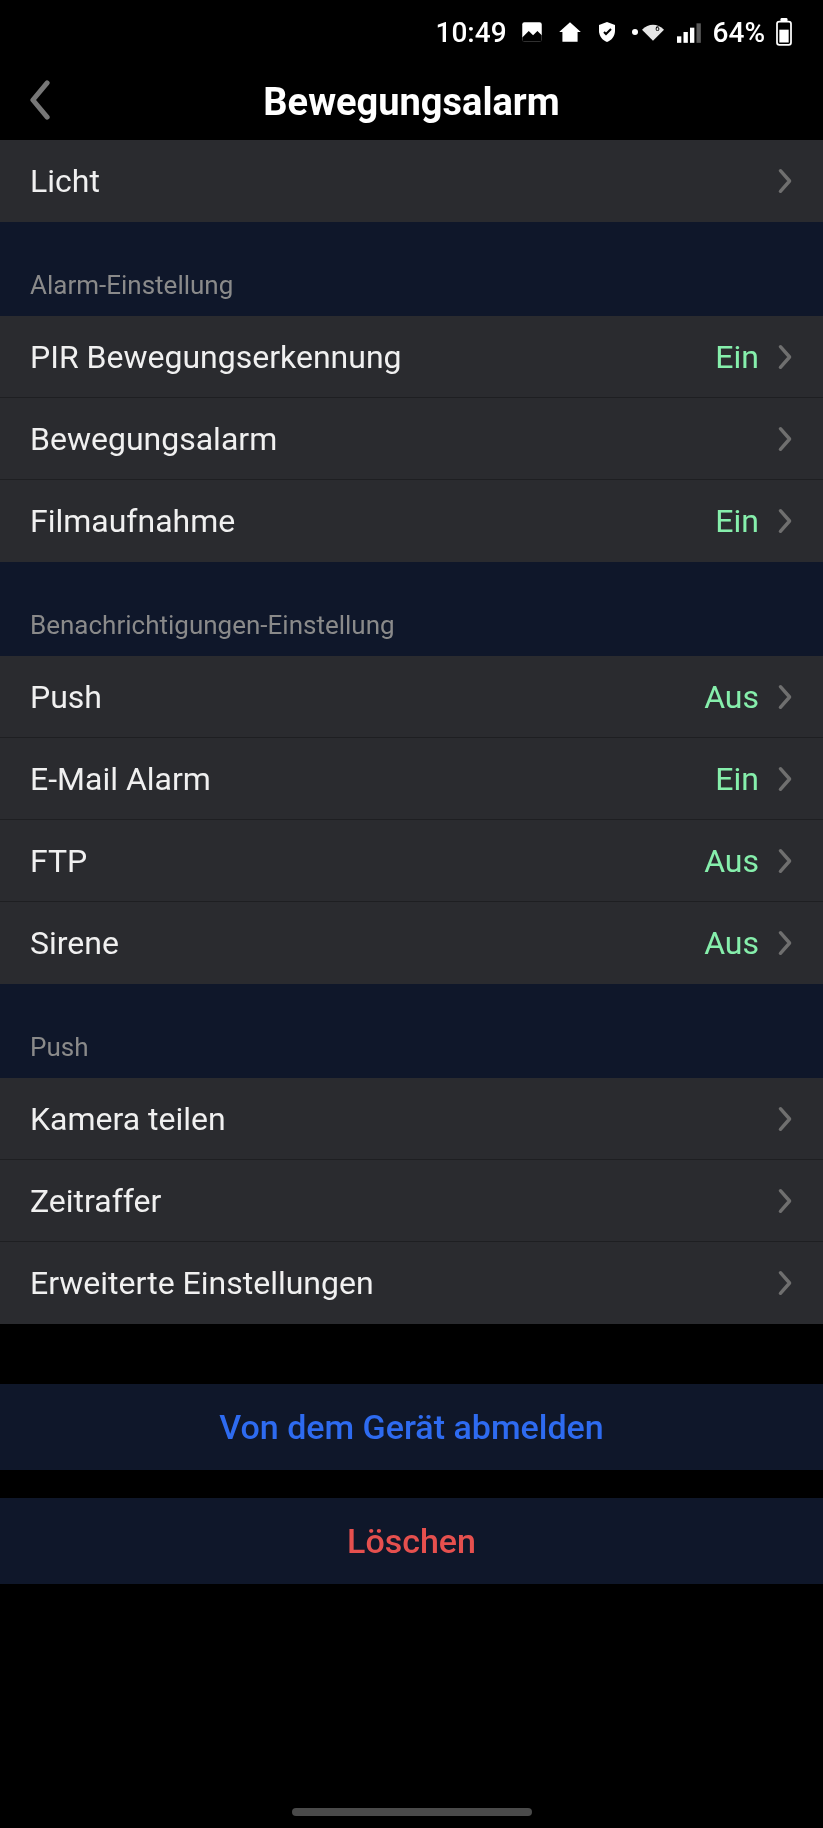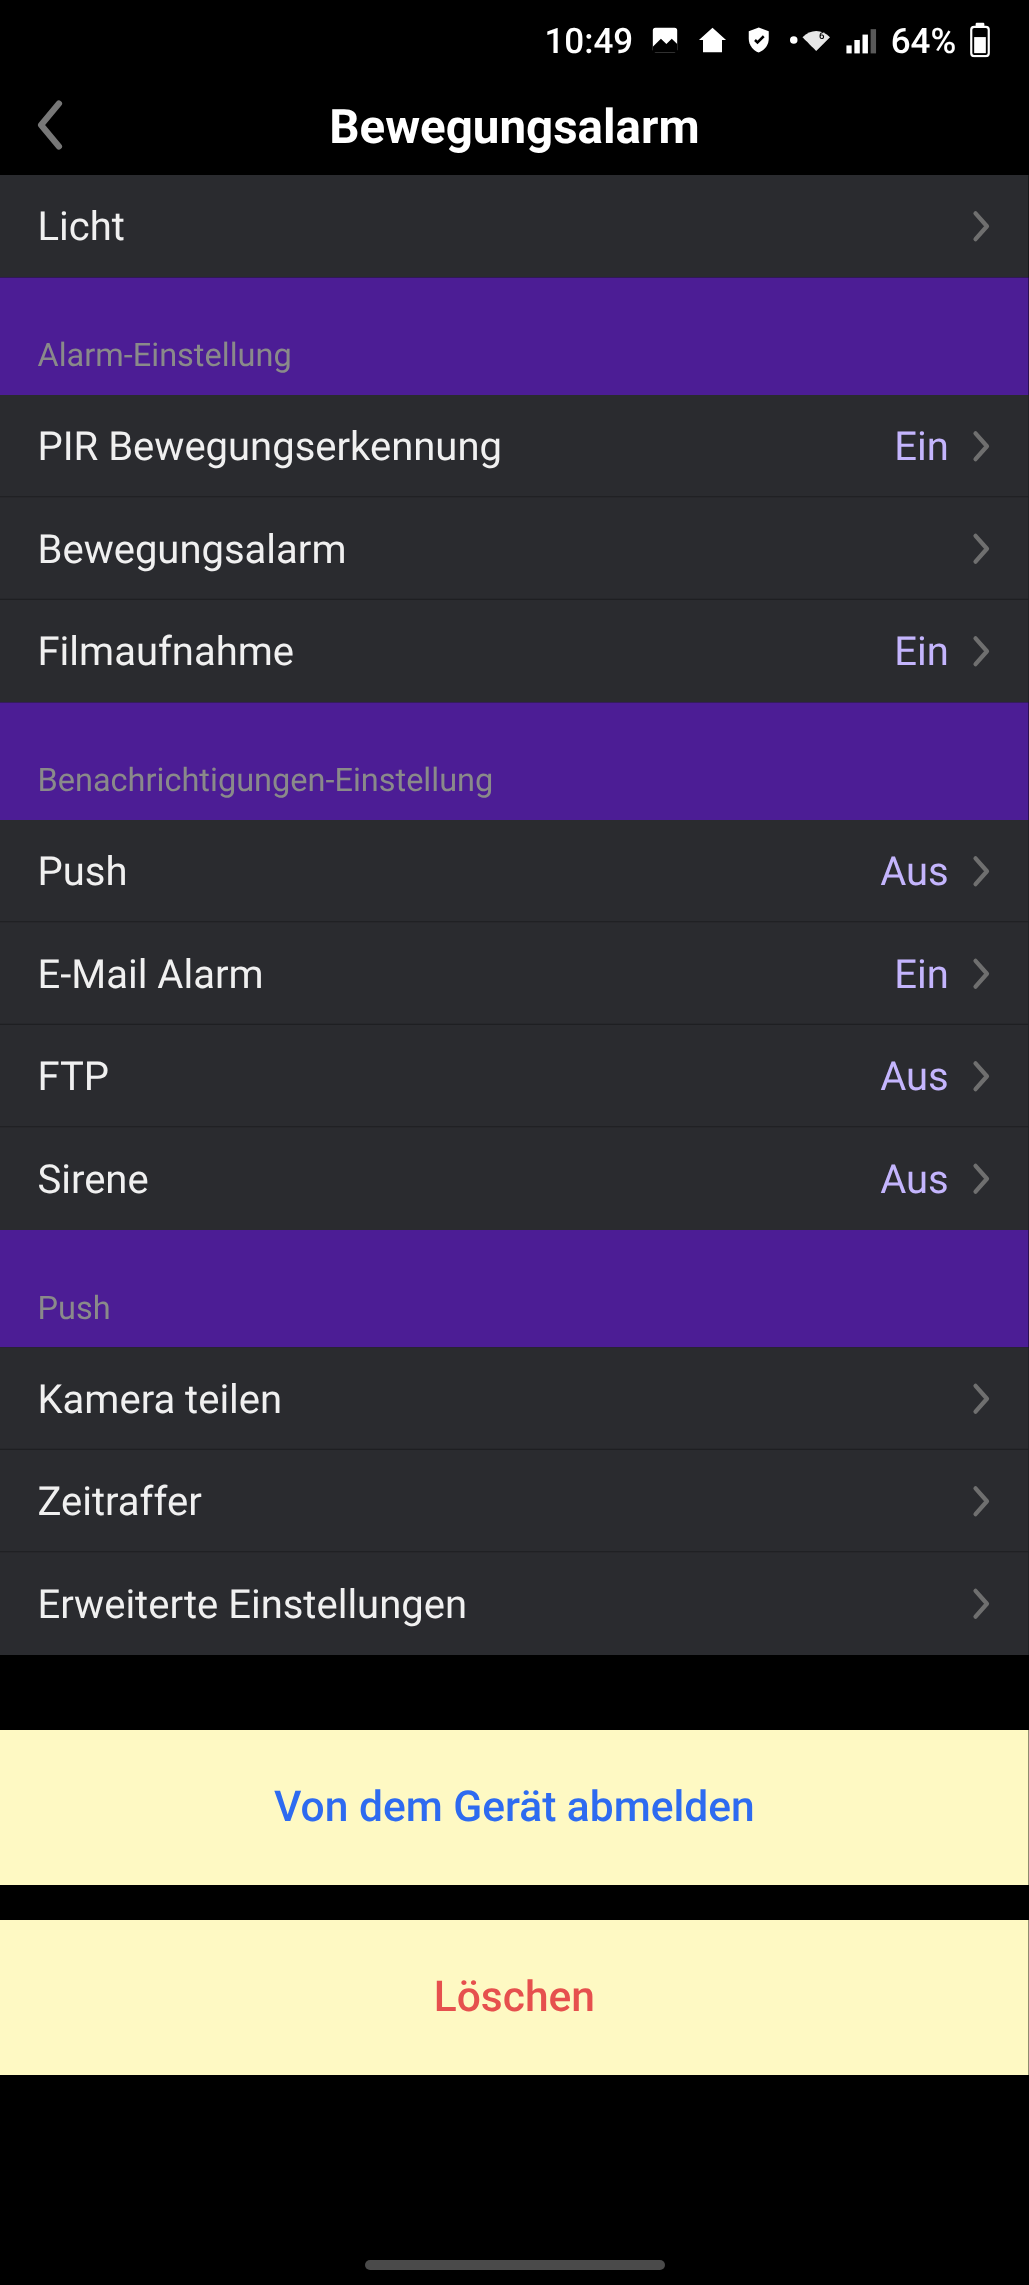--- a/index.html
+++ b/index.html
@@ -39,49 +39,49 @@
   .header-title {
     flex: 1;
     text-align: center;
     font-size: 38px;
     font-weight: 700;
   }
   .section-header {
     padding: 48px 30px 16px 30px;
     font-size: 26px;
     color: #8a8a8a;
-    background: #4c1d95;
+    background: #0f172a;
   }
   .row {
     background: #2a2b2f;
     height: 82px;
     display: flex;
     align-items: center;
     padding: 0 30px;
     border-bottom: 1px solid #1e1f22;
   }
   .row:last-child { border-bottom: none; }
   .row-label {
     flex: 1;
     font-size: 32px;
     font-weight: 400;
     color: #f0f0f0;
   }
   .row-value {
     font-size: 32px;
-    color: #c4b5fd;
+    color: #86efac;
     margin-right: 18px;
     text-align: right;
   }
   .chevron { display: inline-flex; }
   .group { background: #2a2b2f; }
   .spacer { height: 60px; background: #000; }
   .action-btn {
-    background: #fef9c3;
-    height: 124px;
+    background: #0f172a;
+    height: 86px;
     display: flex;
     align-items: center;
     justify-content: center;
     font-size: 34px;
     font-weight: 500;
   }
   .action-blue { color: #2e6bf0; }
   .action-red { color: #e6504e; }
   .action-gap { height: 28px; background: #000; }
   .home-indicator {

